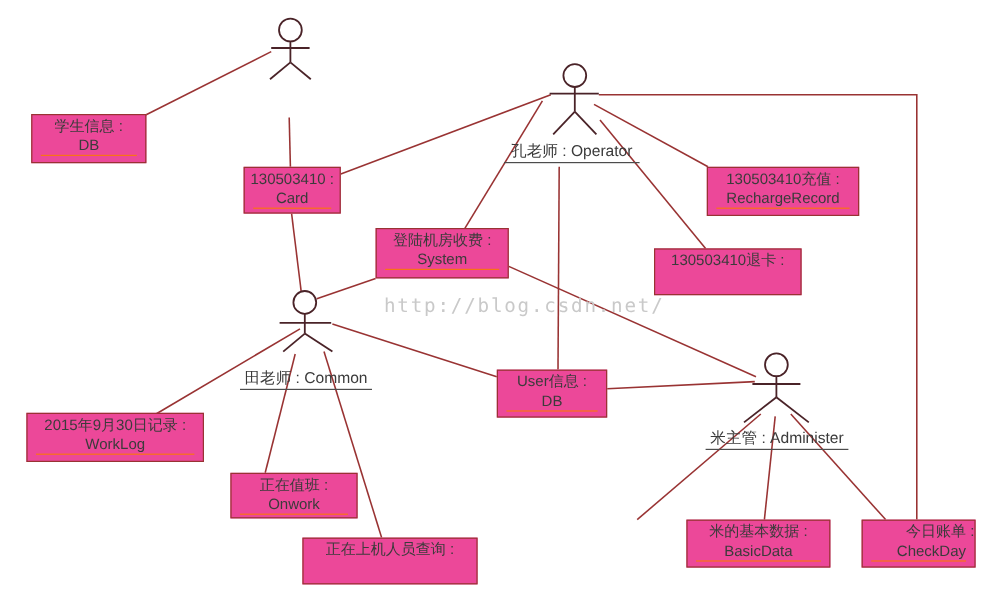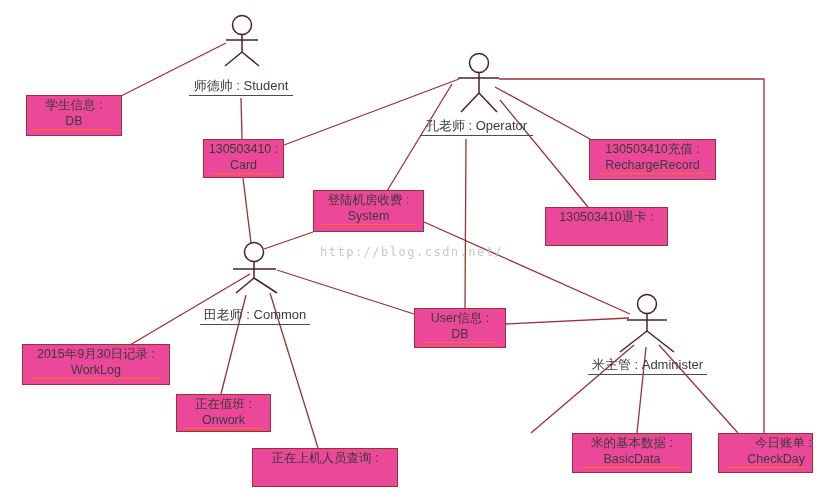--- a/index.html
+++ b/index.html
@@ -3,21 +3,21 @@
 <meta charset="utf-8">
 <style>
   html,body { margin:0; padding:0; background:#ffffff; }
   .canvas {
     position:relative; width:839px; height:493px; background:#ffffff;
     overflow:hidden; font-family:"Liberation Sans","DejaVu Sans",sans-serif;
   }
   svg.wires { position:absolute; left:0; top:0; }
   .watermark {
     position:absolute; left:320px; top:245px;
-    font-family:"DejaVu Sans Mono",monospace; font-size:12px;
+    font-family:"DejaVu Sans Mono",monospace; font-size:16px;
     letter-spacing:1.5px; color:#c9c9c9; white-space:nowrap;
   }
   .actor-label {
     position:absolute; text-align:center; font-size:13px; color:#3b3b3b;
     border-bottom:1px solid #4c4c4c; padding-bottom:2px; height:16px;
     white-space:nowrap;
   }
   .obj {
     position:absolute; background:#ec4899; border:1.5px solid #993333;
     box-sizing:border-box; text-align:center; font-size:12.5px; color:#3b3b3b;
@@ -81,21 +81,20 @@
         <line x1="647" y1="313.5" x2="647" y2="331"></line>
         <line x1="627" y1="320" x2="667" y2="320"></line>
         <line x1="647" y1="331" x2="620" y2="352"></line>
         <line x1="647" y1="331" x2="674" y2="352"></line>
       </g>
     </g>
   </svg>
 
   <div class="watermark">http://blog.csdn.net/</div>
 
-  <div class="actor-label" style="left:189px;top:77px;width:104px;">师德帅 : Student</div>
   <div class="actor-label" style="left:420px;top:117px;width:113px;">孔老师 : Operator</div>
   <div class="actor-label" style="left:200px;top:306px;width:110px;">田老师 : Common</div>
   <div class="actor-label" style="left:588px;top:356px;width:119px;">米主管 : Administer</div>
 
   <div class="obj" style="left:26px;top:95px;width:96px;height:41px;">
     <div class="l1">学生信息 :</div>
     <div class="l2">DB</div>
   </div>
   <div class="obj" style="left:203px;top:139px;width:81px;height:39px;">
     <div class="l1">130503410 :</div>
@@ -113,21 +112,21 @@
     <div class="l1">130503410退卡 :</div>
   </div>
   <div class="obj" style="left:414px;top:308px;width:92px;height:40px;">
     <div class="l1">User信息 :</div>
     <div class="l2">DB</div>
   </div>
   <div class="obj" style="left:22px;top:344px;width:148px;height:41px;">
     <div class="l1">2015年9月30日记录 :</div>
     <div class="l2">WorkLog</div>
   </div>
-  <div class="obj" style="left:176px;top:394px;width:95px;height:38px;">
+  <div class="obj" style="left:192px;top:394px;width:106px;height:38px;">
     <div class="l1">正在值班 :</div>
     <div class="l2">Onwork</div>
   </div>
   <div class="obj" style="left:252px;top:448px;width:146px;height:39px;">
     <div class="l1">正在上机人员查询 :</div>
   </div>
   <div class="obj" style="left:572px;top:433px;width:120px;height:40px;">
     <div class="l1">米的基本数据 :</div>
     <div class="l2">BasicData</div>
   </div>

